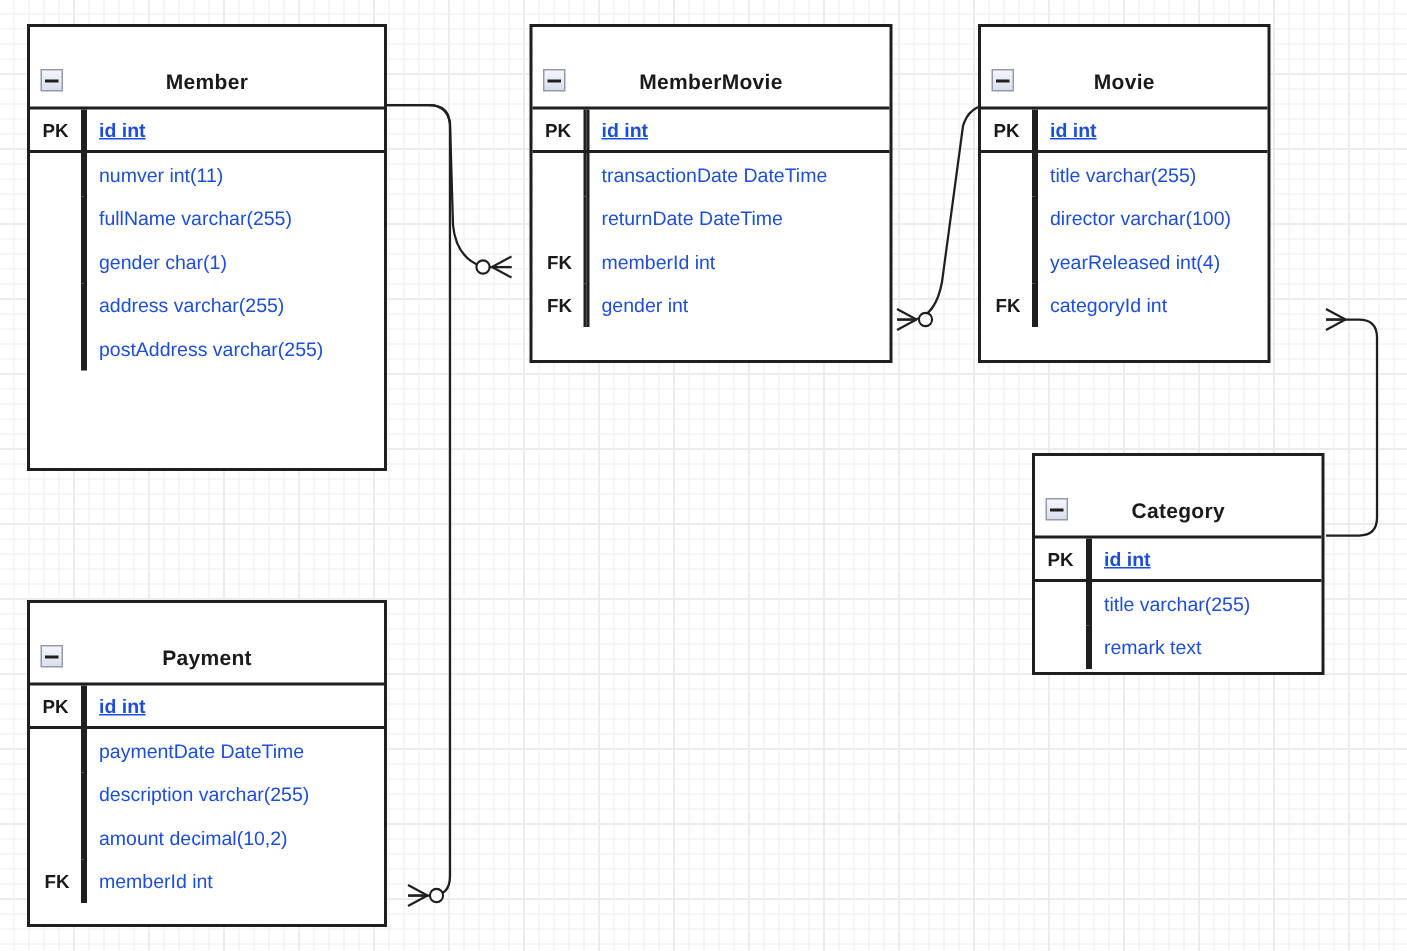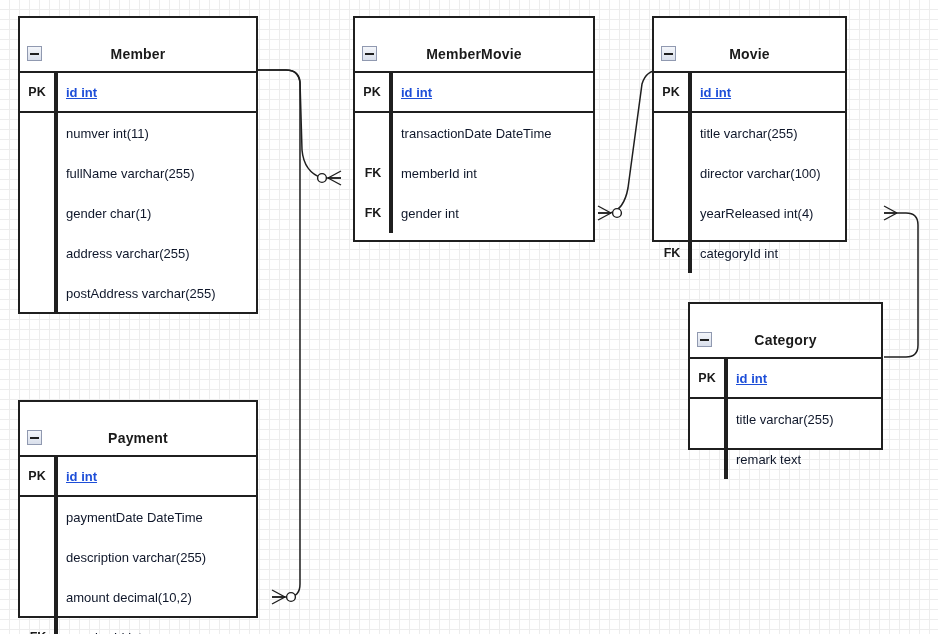--- a/index.html
+++ b/index.html
@@ -50,37 +50,37 @@
     border:1px solid #9099b0;
     background:linear-gradient(180deg,#f4f6fa 0%,#d9dfeb 100%);
     display:flex;align-items:center;justify-content:center;
   }
   .collapse-icon i{
     display:block;width:9px;height:2px;background:#1f1f1f;
   }
   .ent-body{display:block;}
   .row{
     display:flex;align-items:center;
-    height:40px;
+    height:29px;
     box-sizing:border-box;
   }
   .row.pk-row{border-bottom:2px solid #1f1f1f;}
   .key-cell{
     width:36px;min-width:36px;
     height:100%;
     display:flex;align-items:center;justify-content:center;
     font-size:12.5px;font-weight:bold;color:#1a1a1a;
     box-sizing:border-box;
   }
   .pk-row .key-cell{border-right:2px solid #1f1f1f;}
   .attr-cell{
     flex:1;height:100%;
     display:flex;align-items:center;
     padding-left:10px;
-    font-size:13px;color:#0f172a;
+    font-size:13px;color:#1d4ed8;
     box-sizing:border-box;
     border-left:2px solid #1f1f1f;
     margin-left:-2px;
   }
   .pk-row .attr-cell{border-left:none;margin-left:0;}
   .attr-cell.pk-name{font-weight:bold;text-decoration:underline;color:#1d4ed8;}
   .row.attr-row .key-cell{border-right:none;}
   
   .ent-body{position:relative;}
   .body-divider{
@@ -168,20 +168,24 @@
       <div class="ent-body">
         <div class="row pk-row">
           <div class="key-cell">PK</div>
           <div class="attr-cell pk-name">id int</div>
         </div>
         <div class="row attr-row">
           <div class="key-cell"></div>
           <div class="attr-cell">transactionDate DateTime</div>
         </div>
         <div class="row attr-row">
+          <div class="key-cell"></div>
+          <div class="attr-cell">returnDate DateTime</div>
+        </div>
+        <div class="row attr-row">
           <div class="key-cell">FK</div>
           <div class="attr-cell">memberId int</div>
         </div>
         <div class="row attr-row">
           <div class="key-cell">FK</div>
           <div class="attr-cell">gender int</div>
         </div>
         <div class="body-divider" style="top: 0px;"></div>
       </div>
     </div>

